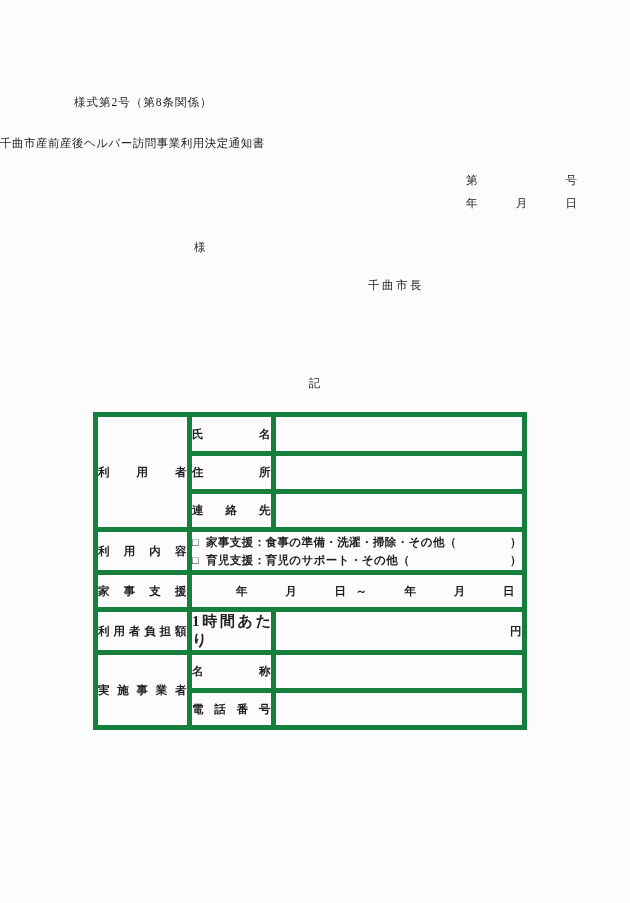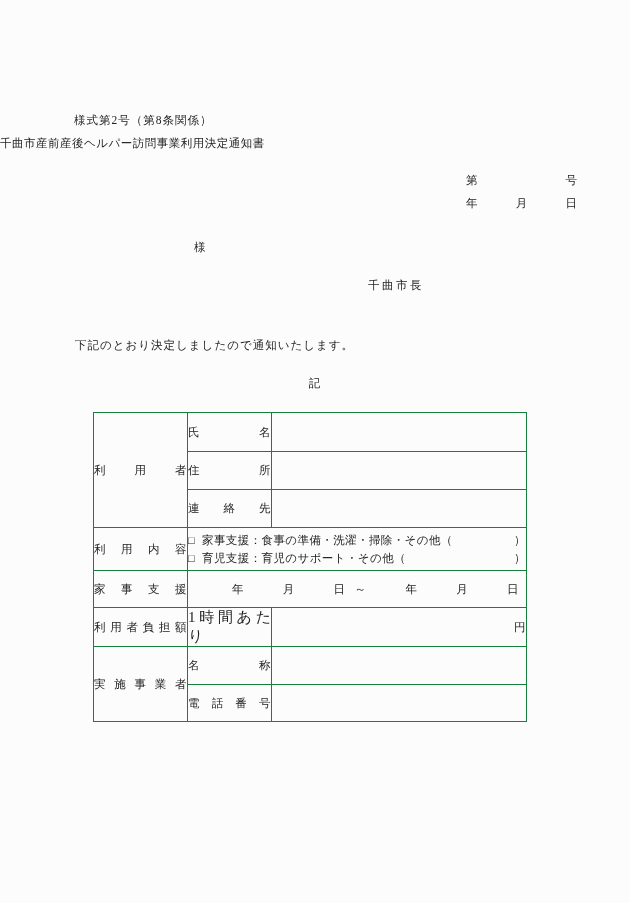--- a/index.html
+++ b/index.html
@@ -8,21 +8,21 @@
     width: 630px;
     height: 903px;
     background: #fcfcfc;
     font-family: "Liberation Serif", "DejaVu Serif", serif;
     color: #1e1e1e;
     font-size: 11.5px;
     letter-spacing: 1px;
     overflow: hidden;
   }
   .abs { position: absolute; white-space: nowrap; }
-  .form-number { left: 74px; top: 113px; }
+  .form-number { left: 74px; top: 95px; }
   .doc-title { left: 0; top: 136px; width: 630px; text-align: left; letter-spacing: 0.5px; white-space: nowrap; }
   .doc-no-row { left: 466px; top: 173px; width: 112px; display: flex; justify-content: space-between; }
   .date-row   { left: 466px; top: 196px; width: 112px; display: flex; justify-content: space-between; }
   .addressee { left: 194px; top: 240px; letter-spacing: 0; }
   .sender { left: 368px; top: 278px; letter-spacing: 2.5px; }
   .body-line1 { left: 75px; top: 314px; }
   .body-line2 { left: 75px; top: 338px; }
   .record-marker { left: 0; top: 376px; width: 630px; text-align: center; }
 
   table.form-table {
@@ -30,24 +30,25 @@
     left: 93px;
     top: 412px;
     width: 434px;
     border-collapse: collapse;
     table-layout: fixed;
     font-size: 11.5px;
     color: #1e1e1e;
     letter-spacing: 0.5px;
   }
   table.form-table td {
-    border: 1px solid #15803d;
+    border: 5px solid #15803d;
     padding: 0;
     vertical-align: middle;
     overflow: hidden;
+    font-weight: bold;
   }
   .r39 { height: 39px; } .r38 { height: 38px; } .r43 { height: 43px; } .r37 { height: 37px; }
   td.jlabel {
     text-align: justify;
     text-align-last: justify;
     padding: 0 10px;
   }
   td.jlabel2 {
     text-align: justify;
     text-align-last: justify;
@@ -90,21 +91,20 @@
   <div class="abs date-row">
     <span>年</span>
     <span>月</span>
     <span>日</span>
   </div>
 
   <div class="abs addressee">様</div>
 
   <div class="abs sender">千曲市長</div>
 
-  <div class="abs body-line2">下記のとおり決定しましたので通知いたします。</div>
 
   <div class="abs record-marker">記</div>
 
   <table class="form-table">
     <colgroup>
       <col style="width:94px">
       <col style="width:84px">
       <col>
     </colgroup>
     <tbody>

